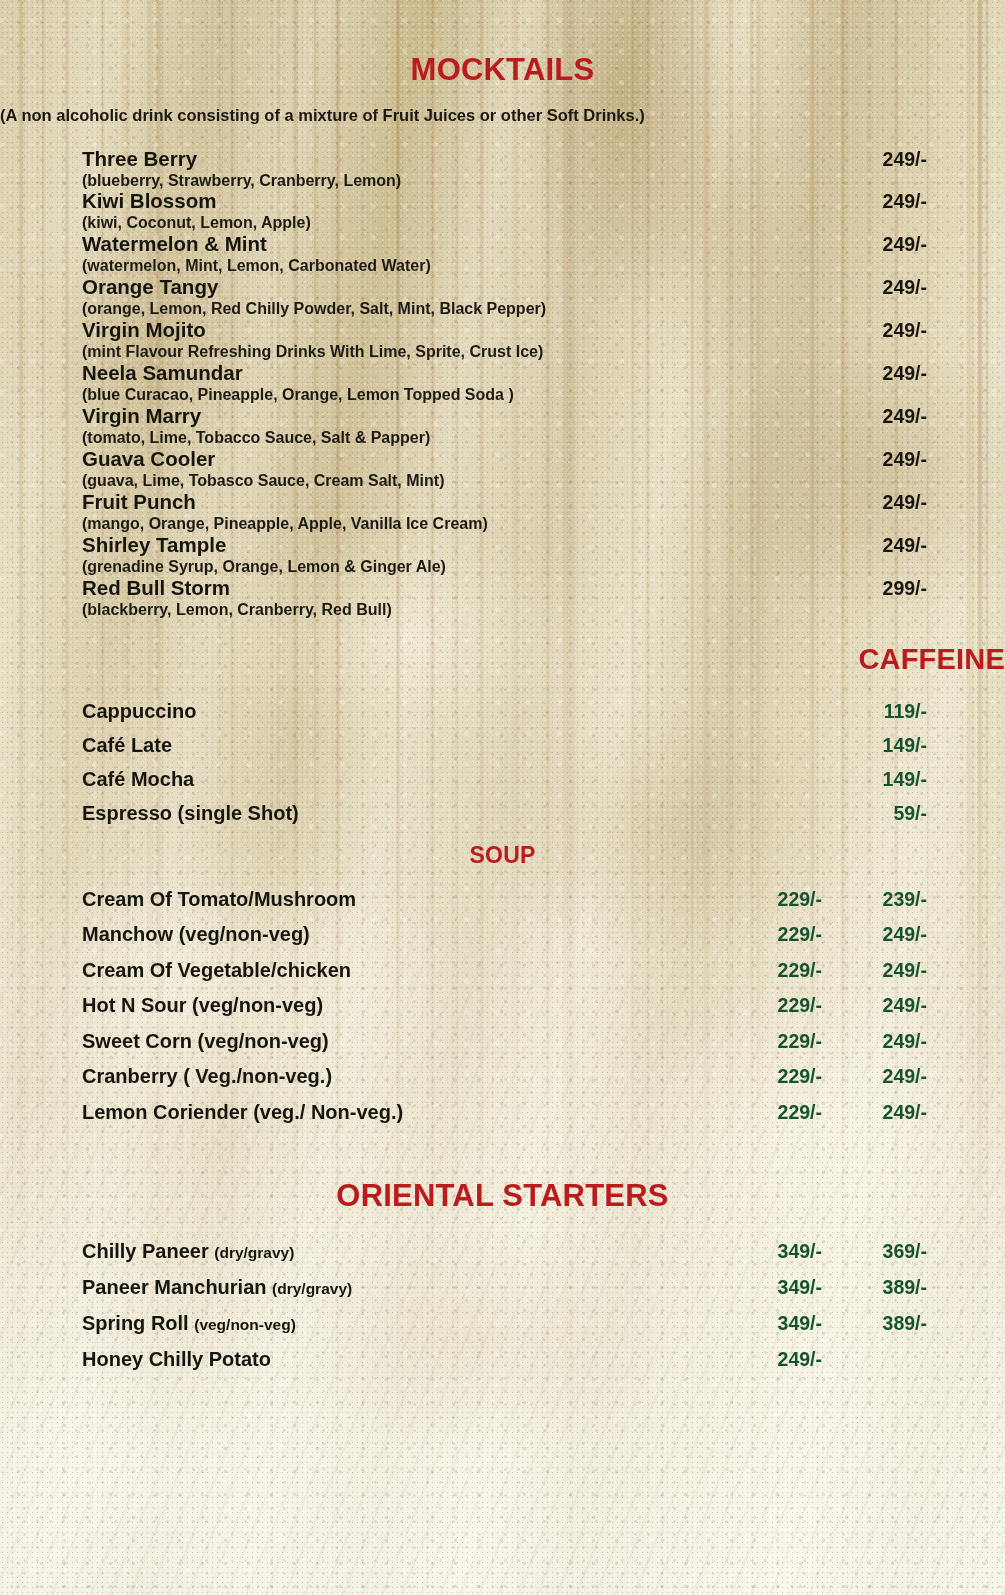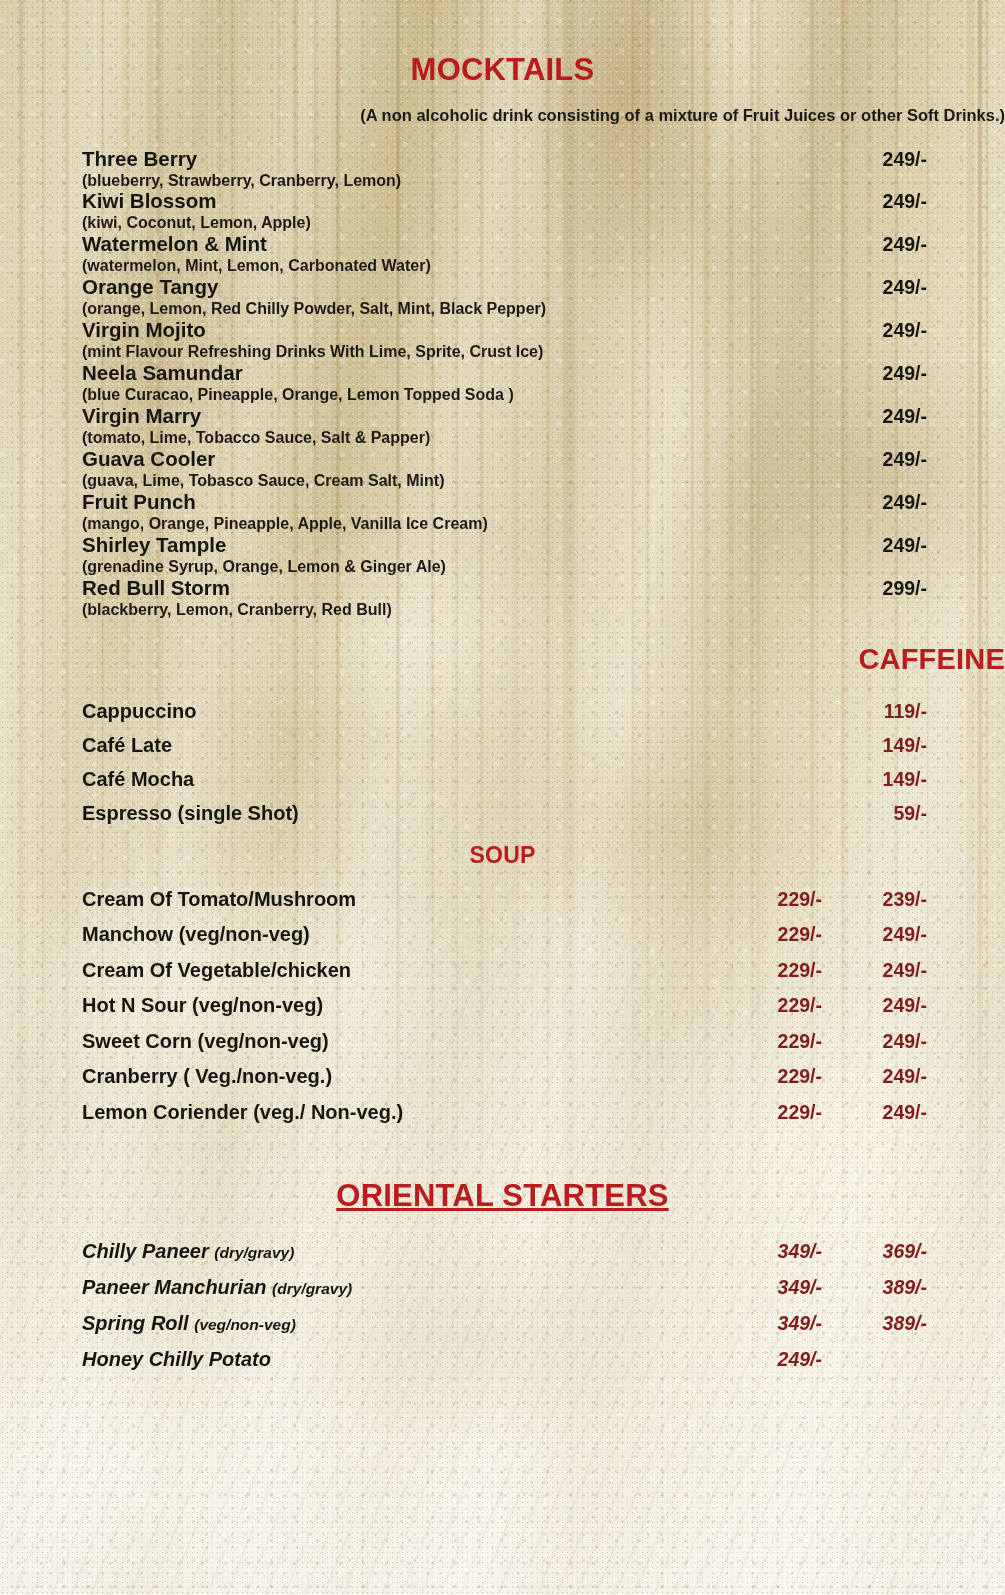--- a/index.html
+++ b/index.html
@@ -112,21 +112,21 @@
     font-weight: bold;
     letter-spacing: 0.2px;
     color: #b91c1c;
   }
   #mocktails-title {
     font-size: 31px;
     padding-top: 33px;
     line-height: 1;
   }
   .title-sub {
-    text-align: right;
+    text-align: left;
     font-size: 16.5px;
     font-weight: bold;
     color: #1b1813;
     margin-top: 16px;
   }
 
   .items {
     margin: 0;
     padding: 0;
     list-style: none;
@@ -175,38 +175,38 @@
     white-space: nowrap;
   }
   .row-name .qual {
     font-size: 15.5px;
     font-weight: bold;
   }
   .row-spacer { flex: 1 1 auto; }
   .price {
     font-size: 19.5px;
     font-weight: bold;
-    color: #7f1d1d;
+    color: #14532d;
     text-align: right;
     white-space: nowrap;
   }
   .price-1 { width: 108px; }
   .price-2 { width: 105px; }
 
   #caffeine-title { font-size: 29px; margin-top: 24px; text-align: right; }
   .caffeine-list { margin-top: 14px; }
   .caffeine-list .row { padding-bottom: 11px; }
 
   #soup-title { font-size: 23px; margin-top: 6px; }
   .soup-list { margin-top: 19px; }
   .soup-list .row { padding-bottom: 12.5px; }
 
-  #starters-title { font-size: 31px; margin-top: 42px; text-decoration: underline; }
+  #starters-title { font-size: 31px; margin-top: 42px; }
   .starters-list { margin-top: 24px; }
-  .starters-list .row { padding-bottom: 13px; font-style: italic; }
+  .starters-list .row { padding-bottom: 13px; }
 </style>
 </head>
 <body>
 
 <div id="menu-page">
   <div class="bg-layer bg-base"></div>
   <div class="bg-layer bg-blotch"></div>
   <div class="bg-layer bg-streaks"></div>
   <div class="bg-layer bg-chisel"></div>
   <div class="bg-layer bg-grain"></div>

